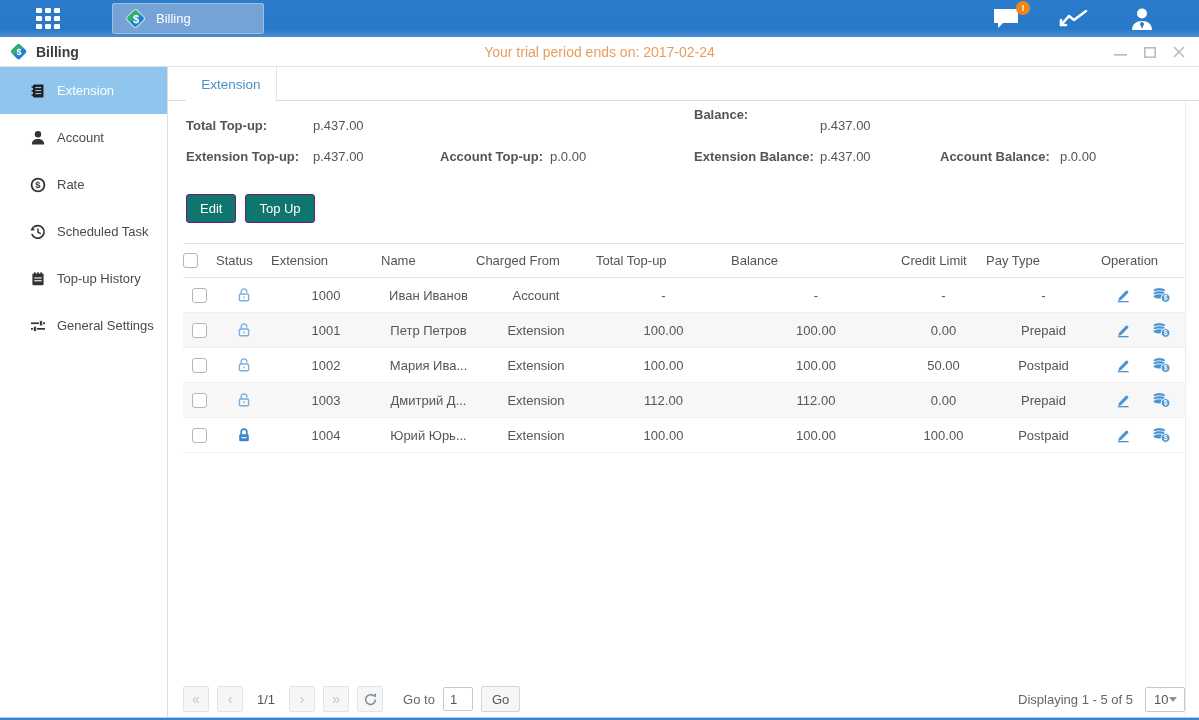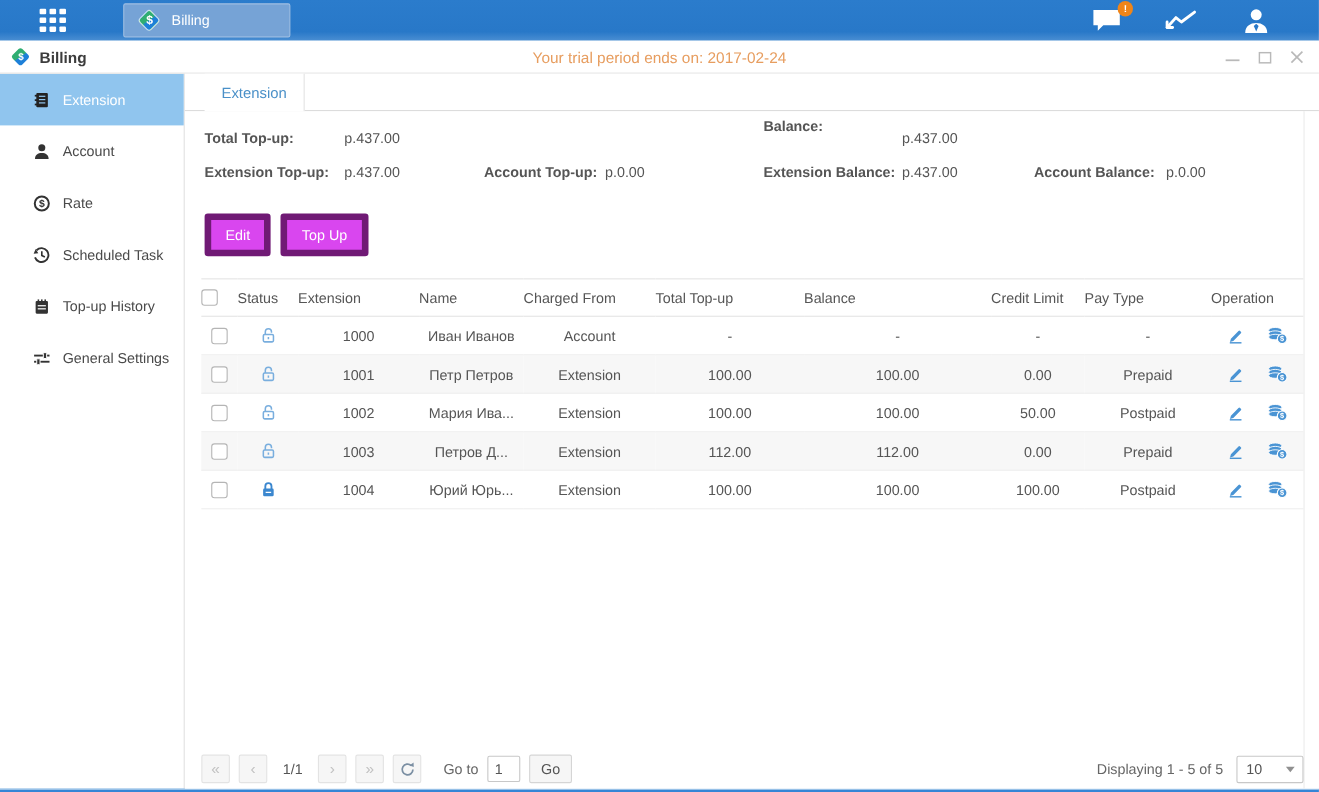--- a/index.html
+++ b/index.html
@@ -61,21 +61,21 @@
   .tab { width:91px; margin-left:18px; background:#fff; border-right:1px solid #e3e3e3;
     color:#4a90c8; font-size:13.5px; display:flex; align-items:center; justify-content:center;
     cursor:pointer; position:relative; top:1px; margin-top:-1px; height:34px; }
 
   
   .summary { position:relative; height:90px; font-size:13px; color:#555; }
   .summary .lb { position:absolute; font-weight:bold; white-space:nowrap; }
   .summary .vl { position:absolute; white-space:nowrap; }
 
   .actions { padding-left:18px; margin-top:3px; display:flex; gap:9px; }
-  .btn { background:#d946ef; border:6px solid #701a75; color:#fff; font-size:13px;
+  .btn { background:#0f766e; border:1px solid #701a75; color:#fff; font-size:13px;
     border-radius:3px; padding:6px 13px; cursor:pointer; font-family:inherit; }
 
   
   table { border-collapse:collapse; width:1002px; margin:20px 14px 0 15px;
     table-layout:fixed; font-size:13px; color:#555; }
   thead th { font-weight:normal; color:#555; height:34px; text-align:left;
     border-top:1px solid #e4e4e4; border-bottom:1px solid #e4e4e4; }
   tbody td { height:35px; text-align:center; border-bottom:1px solid #efefef; }
   tbody tr:nth-child(even) { background:#f7f7f7; }
   .cb { display:inline-block; width:15px; height:15px; border:1px solid #b5b5b5;
@@ -91,21 +91,21 @@
   .pbtn { width:26px; height:26px; background:#f6f6f6; border:1px solid #e3e3e3;
     border-radius:2px; color:#c2c2c2; font-size:14px; display:flex; align-items:center;
     justify-content:center; cursor:pointer; }
   .pind { margin:0 6px; color:#555; }
   .goto-label { margin-left:12px; }
   .goto-input { width:30px; height:24px; border:1px solid #c8c8c8; border-radius:2px;
     font-size:13px; color:#555; text-align:left; padding-left:6px; font-family:inherit; }
   .gobtn { height:26px; background:#f6f6f6; border:1px solid #d5d5d5; border-radius:2px;
     color:#555; font-size:13px; padding:0 10px; cursor:pointer; font-family:inherit; }
   .pager-right { display:flex; align-items:center; gap:12px; }
-  .psize { width:61px; height:25px; border:1px solid #c8c8c8; border-radius:2px;
+  .psize { width:40px; height:25px; border:1px solid #c8c8c8; border-radius:2px;
     display:flex; align-items:center; justify-content:space-between;
     padding:0 7px 0 8px; color:#555; cursor:pointer; background:#fff; }
   .caret { width:0; height:0; border-left:4px solid transparent; border-right:4px solid transparent;
     border-top:5px solid #909090; }
 
   .bottom-border { height:3px; flex:none; background:#3585d6; border-top:1px solid #aecfec; }
 </style>
 </head>
 <body>
 
@@ -412,21 +412,21 @@
       <span class="lock unlocked">
         <svg width="16" height="16" viewBox="0 0 16 16">
           <path d="M5.2 7 V4.7 a2.8 2.8 0 0 1 5.6 0 V5.6" fill="none" stroke="#79aede" stroke-width="1.4"></path>
           <rect x="3.4" y="7" width="9.2" height="6.8" rx="1.2" fill="none" stroke="#79aede" stroke-width="1.4"></rect>
           <line x1="8" y1="9.4" x2="8" y2="11.3" stroke="#79aede" stroke-width="1.4"></line>
         </svg>
       </span>
       
     </td>
     <td>1003</td>
-    <td>Петров Д...</td>
+    <td>Дмитрий Д...</td>
     <td>Extension</td>
     <td>112.00</td>
     <td>112.00</td>
     <td>0.00</td>
     <td>Prepaid</td>
     <td class="ops">
       <span>
         <svg width="16" height="16" viewBox="0 0 16 16">
           <path d="M4 10.9 L10.9 3.8 a1 1 0 0 1 1.4 0 l0.8 0.8 a1 1 0 0 1 0 1.4 L6.2 13.1 l-3 0.8 z" fill="#4a94d4"></path>
           <rect x="3" y="14" width="10.6" height="1.3" fill="#4a94d4"></rect>

